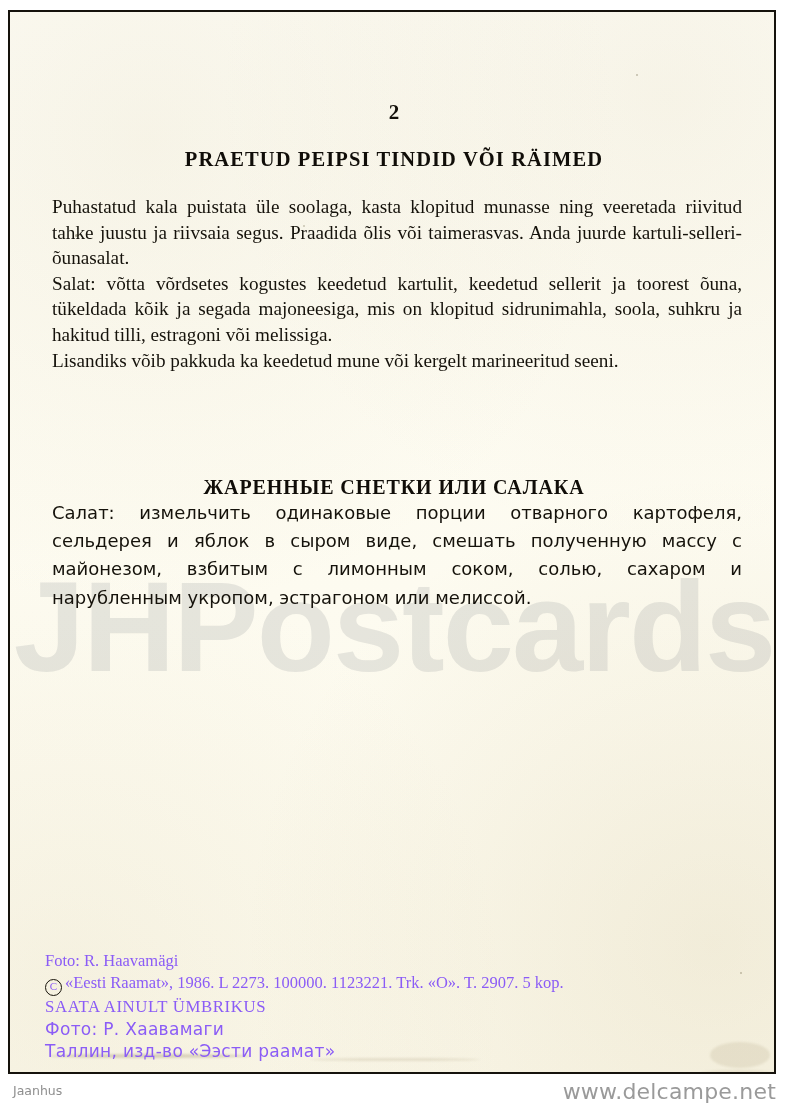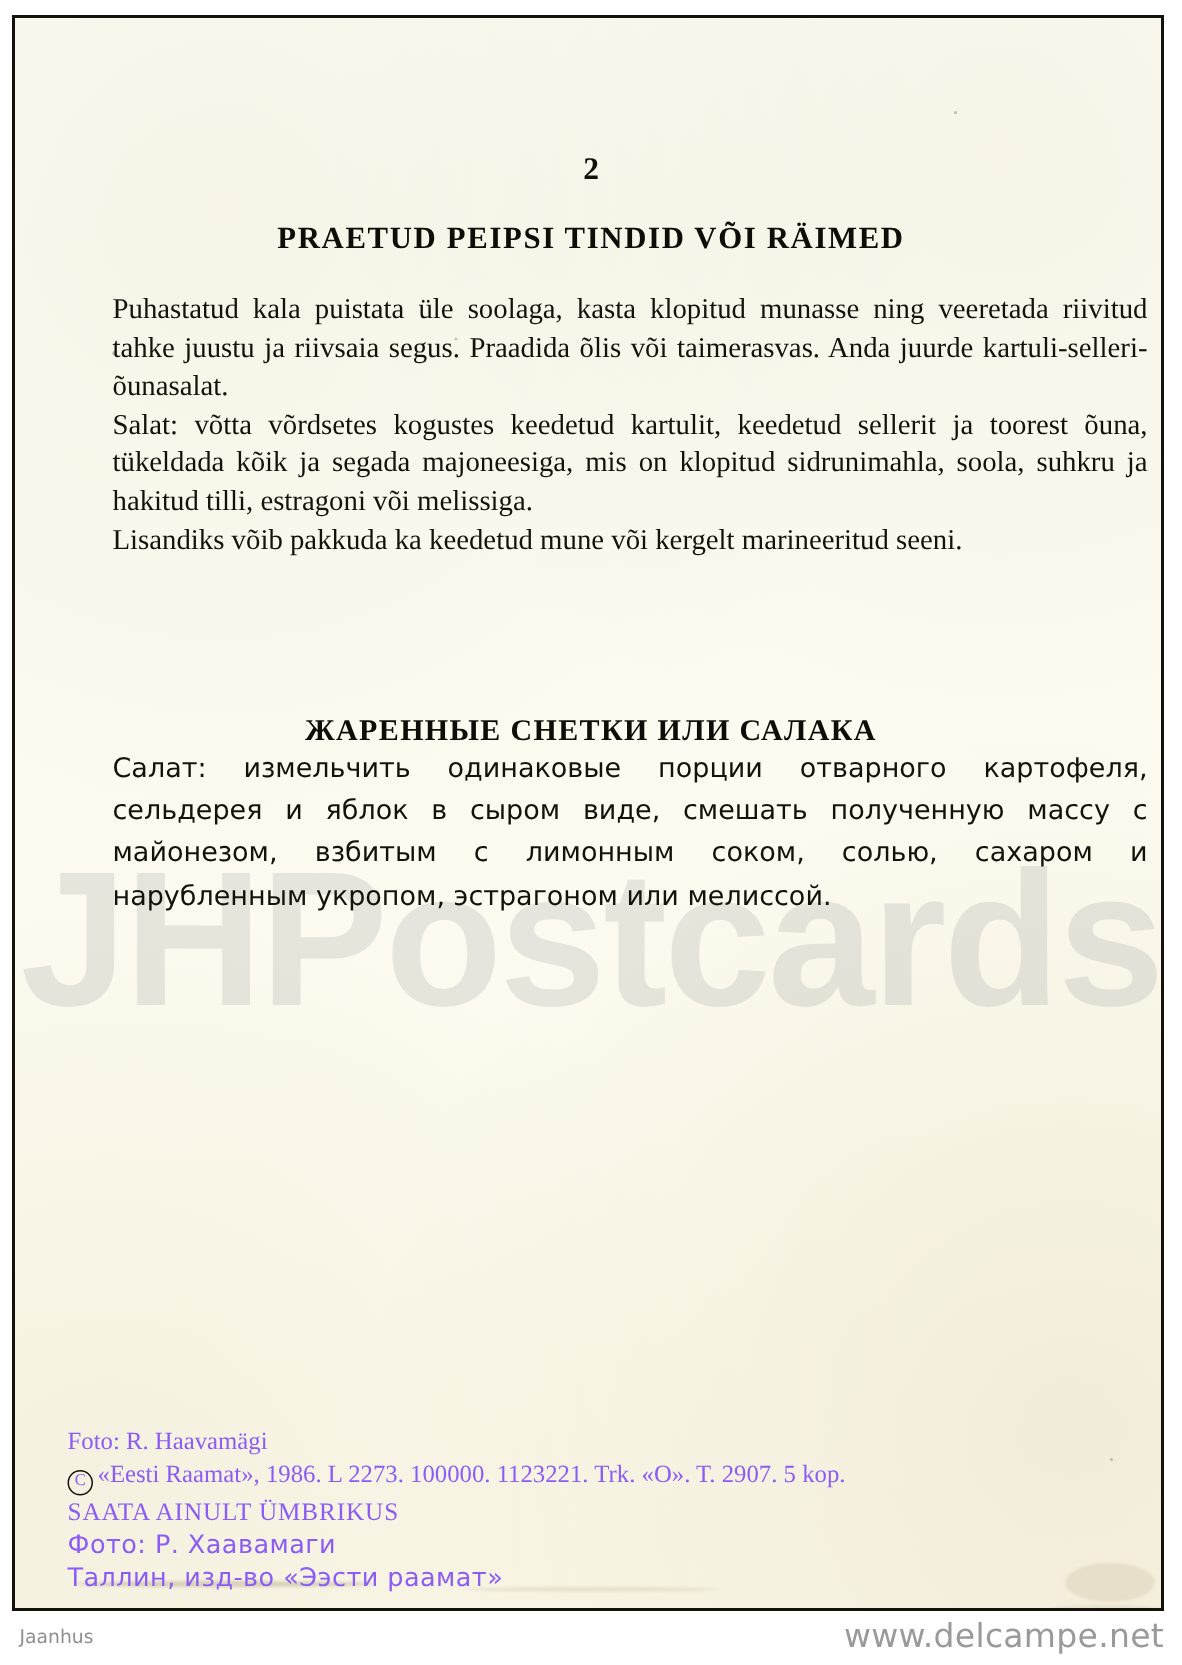--- a/index.html
+++ b/index.html
@@ -102,21 +102,20 @@
     color: #100d08;
   }
   .heading-et { top: 136px; }
   .heading-ru { top: 464px; letter-spacing: 0.9px; font-size: 20px; }
 
   .body-block {
     position: absolute;
     left: 42px;
     width: 690px;
     color: #15120b;
-    margin-left: 23px;
   }
   .body-et {
     top: 182px;
     font-family: "Liberation Serif", serif;
     font-size: 19.2px;
     line-height: 25.6px;
   }
   .body-ru {
     top: 487px;
     font-family: "DejaVu Sans", sans-serif;

